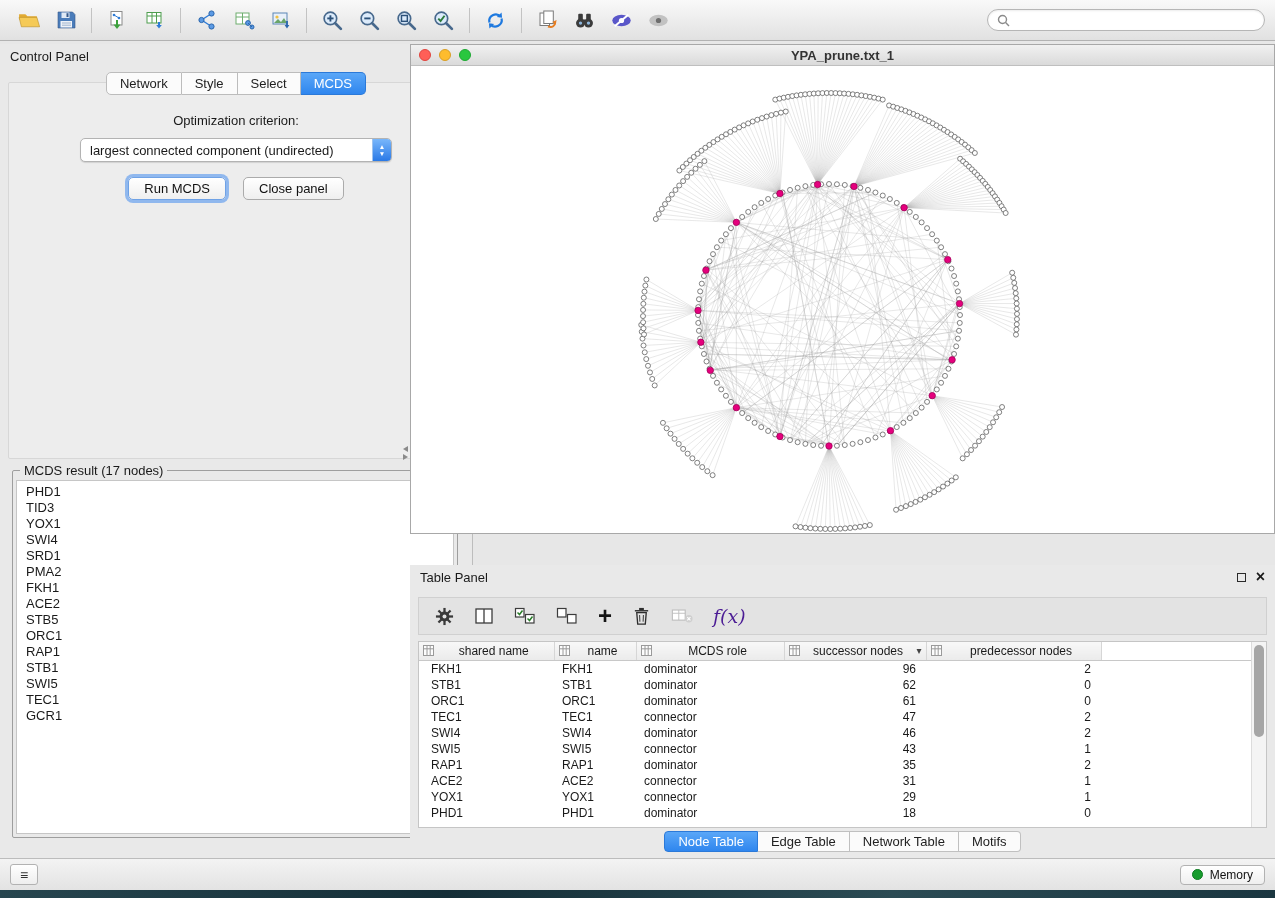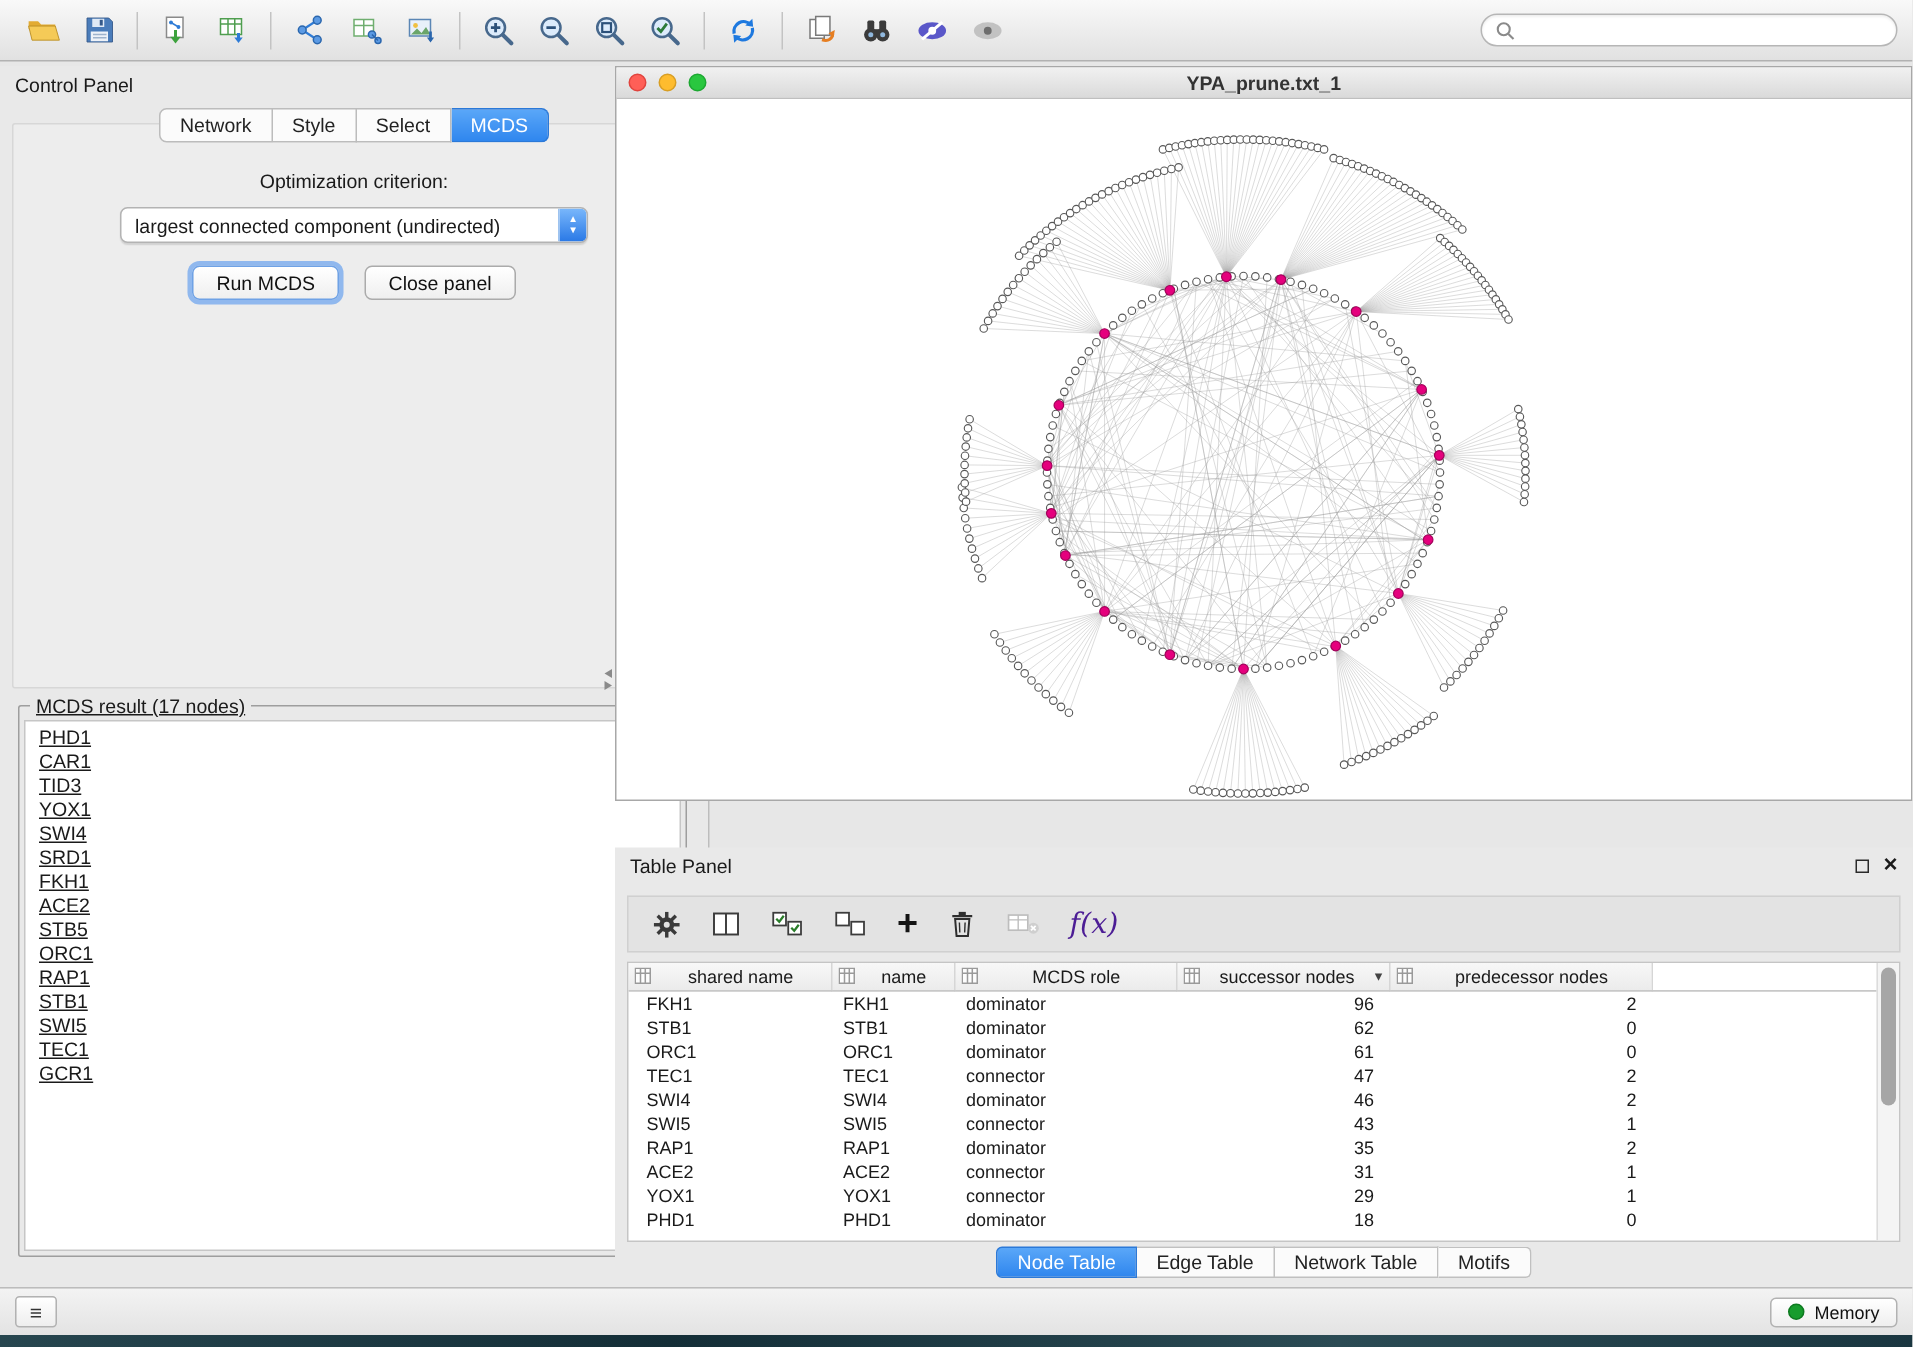--- a/index.html
+++ b/index.html
@@ -67,21 +67,21 @@
   }
   .btn-row { display:flex; justify-content:center; gap:17px; margin-top:15px; }
   .mac-btn {
     font-family:"Liberation Sans",sans-serif; font-size:13px; padding:3px 15px;
     background:linear-gradient(#ffffff,#efefef); border:1px solid #ababab;
     border-radius:5px; color:#111; cursor:default;
   }
   .mac-btn.focus { box-shadow:0 0 0 3px rgba(82,148,239,.6); border-color:#6fa2e6; }
   .result-box {
     flex:1; margin:4px 14px 20px 12px; border:1px solid #9e9e9e; border-radius:2px;
-    padding:2px 3px 3px; display:flex; flex-direction:column; min-height:0;text-decoration:underline;
+    padding:2px 3px 3px; display:flex; flex-direction:column; min-height:0;
   }
   .result-box legend { font-size:13px; padding:0 4px; margin-left:4px; }
   .result-list {
     flex:1; background:#fff; border:1px solid #c6c6c6; overflow:hidden;
     padding:3px 9px; font-size:13px; line-height:16px;
   }
 
   
   .v-splitter { position:absolute; left:403px; top:44px; width:7px; bottom:40px; }
   .v-splitter .handle { position:absolute; top:402px; left:0; display:flex; flex-direction:column; gap:2px; }
@@ -339,25 +339,25 @@
     </div>
     <div class="btn-row">
       <button class="mac-btn focus">Run MCDS</button>
       <button class="mac-btn">Close panel</button>
     </div>
   </div>
   <fieldset class="result-box">
     <legend>MCDS result (17 nodes)</legend>
     <div class="result-list">
         <div>PHD1</div>
-        <div>CAR1</div>
         <div>TID3</div>
         <div>YOX1</div>
         <div>SWI4</div>
         <div>SRD1</div>
+        <div>PMA2</div>
         <div>FKH1</div>
         <div>ACE2</div>
         <div>STB5</div>
         <div>ORC1</div>
         <div>RAP1</div>
         <div>STB1</div>
         <div>SWI5</div>
         <div>TEC1</div>
         <div>GCR1</div>
       </div>

